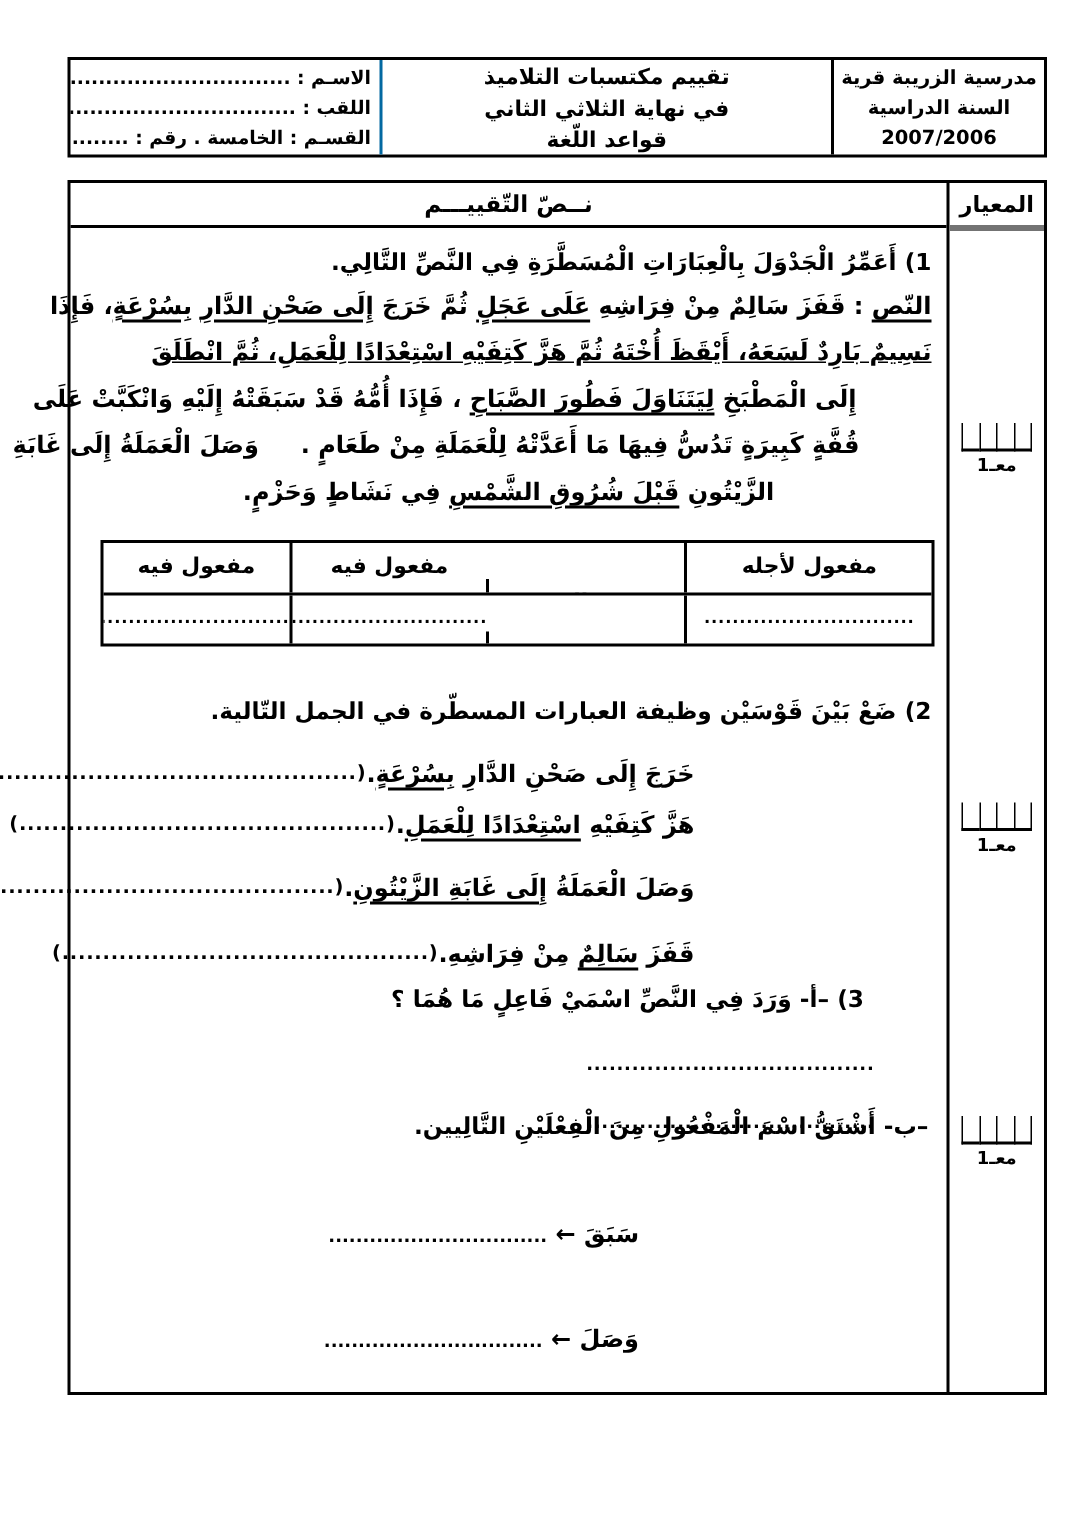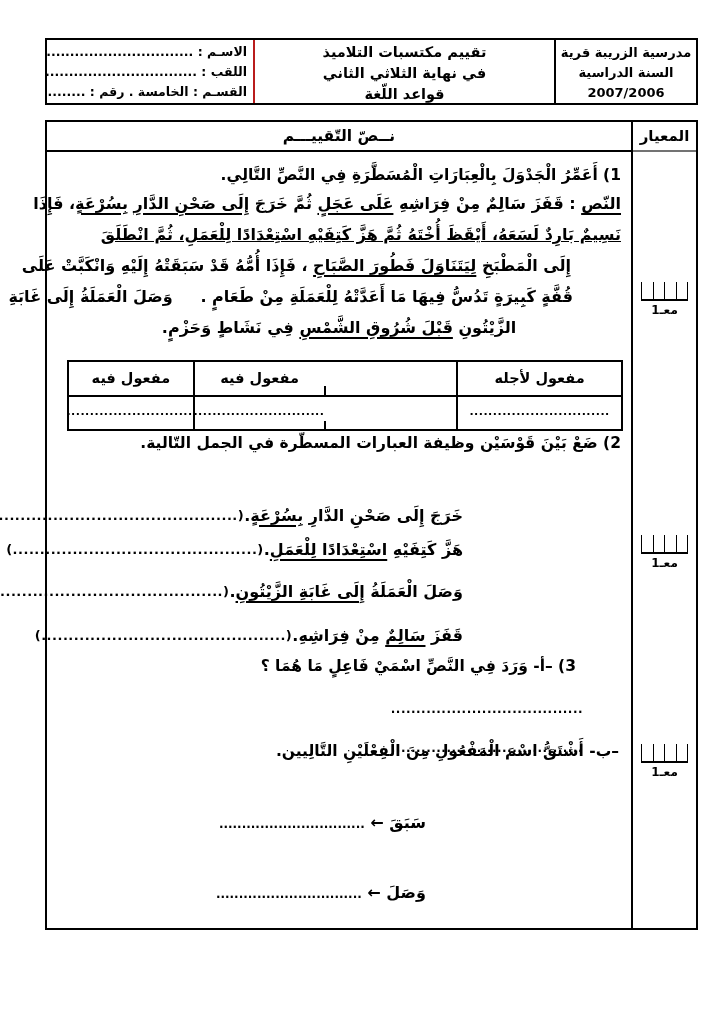--- a/index.html
+++ b/index.html
@@ -10,32 +10,32 @@
   }
   .u{text-decoration:underline;text-decoration-thickness:1.5px;text-underline-offset:4px;}
 
   
   .header-table{
     position:absolute;left:45px;top:38px;width:649px;height:63px;
     border:2px solid #000;display:flex;direction:rtl;
   }
   .cell-school{flex:0 0 140px;border-left:2px solid #000;text-align:center;
     font-size:13px;line-height:1.55;padding-top:3px;overflow:hidden;white-space:nowrap;}
-  .cell-title{flex:0 0 299px;border-left:2px solid #b91c1c;text-align:center;
+  .cell-title{flex:0 0 299px;border-left:2px solid #0369a1;text-align:center;
     font-size:14.5px;line-height:1.45;padding-top:2px;}
   .cell-student{flex:1;text-align:right;font-size:12.5px;line-height:1.6;
     padding:2px 6px 0 2px;overflow:hidden;white-space:nowrap;}
 
   
   .main-table{
     position:absolute;left:45px;top:120px;width:649px;height:806px;
     border:2px solid #000;display:flex;direction:rtl;
   }
   .criteria-col{flex:0 0 63px;border-left:2px solid #000;position:relative;}
-  .criteria-header{height:28px;border-bottom:2px solid #737373;text-align:center;
+  .criteria-header{height:28px;border-bottom:4px solid #737373;text-align:center;
     font-size:15px;line-height:28px;}
   .content-col{flex:1;display:flex;flex-direction:column;}
   .content-header{height:28px;border-bottom:2px solid #000;text-align:center;
     font-size:15.5px;line-height:28px;}
   .content-body{position:relative;flex:1;}
 
   .abs{position:absolute;right:0;left:0;}
 
   
   .q1-title{top:14px;text-align:right;padding-right:10px;font-size:15.5px;}
@@ -51,21 +51,21 @@
   .q1-thead,.q1-tbody{display:flex;direction:rtl;}
   .q1-thead{height:33px;border-bottom:2px solid #000;}
   .q1-tbody{height:32px;}
   .q1-th,.q1-td{border-left:2px solid #000;text-align:center;overflow:hidden;}
   .q1-th:last-child,.q1-td:last-child{border-left:none;}
   .q1-th{font-size:14.5px;line-height:33px;}
   .q1-td{font-size:11px;line-height:30px;letter-spacing:0.5px;white-space:nowrap;}
   .cw1{flex:0 0 29.5%;} .cw2{flex:0 0 23.5%;margin-top:24px;} .cw3{flex:0 0 23.5%;} .cw4{flex:1;}
 
   
-  .q2-title{top:282px;text-align:right;padding-right:10px;font-size:15.5px;}
+  .q2-title{top:313px;text-align:right;padding-right:10px;font-size:15.5px;}
   .q2-item{display:flex;direction:rtl;justify-content:space-between;align-items:center;
     height:30px;font-size:16px;padding-right:168px;padding-left:37px;}
   .q2-i0{top:348px;} .q2-i1{top:382px;} .q2-i2{top:424px;} .q2-i3{top:468px;}
   .q2-sentence{white-space:nowrap;}
   .q2-paren{font-size:13px;letter-spacing:0.5px;white-space:nowrap;direction:ltr;}
 
   
   .q3a-title{top:505px;text-align:right;padding-right:55px;font-size:15.5px;}
   .q3-dots{text-align:right;padding-right:48px;font-size:12px;letter-spacing:0.5px;}
   .q3-d0{top:550px;} .q3-d1{top:589px;}

